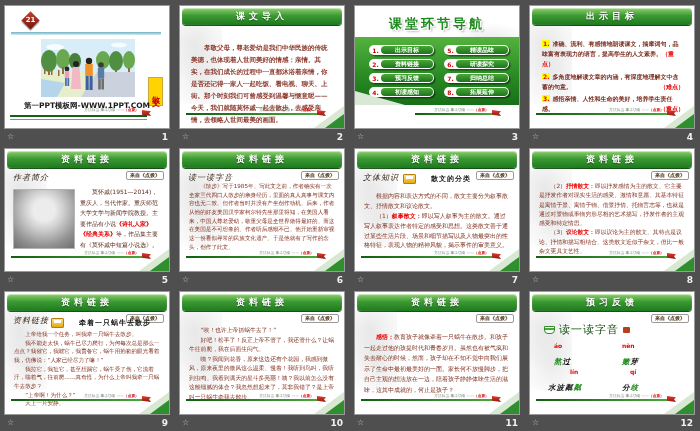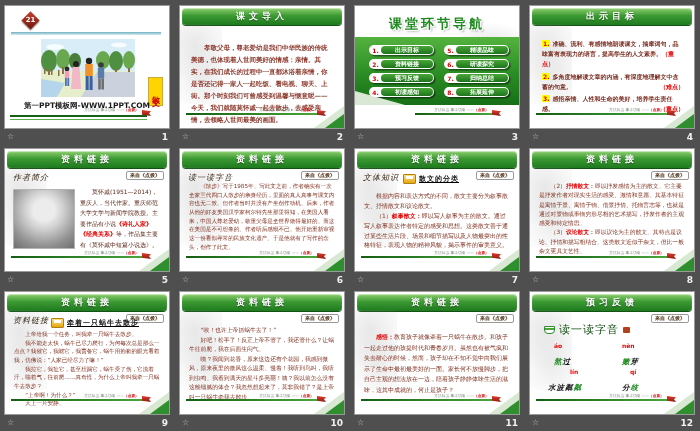--- a/index.html
+++ b/index.html
@@ -57,21 +57,21 @@
   .goal{margin-bottom:3px;}
   .goal .gnum{background:#ffff00;color:#e60000;font-weight:bold;padding:0 1px;}
   .tagr{float:right;}
 
   
   .photo{position:absolute;left:8px;top:40px;width:60px;height:58px;border:1px solid #b5b5b5;
          background:radial-gradient(circle at 50% 35%,#ececec 0 22%,#cfcfcf 40%,#8f8f8f 75%,#6f6f6f 100%);}
   .s5-text{position:absolute;left:75px;right:7px;top:38px;font-size:6px;line-height:1.75;color:#5c2a1c;text-indent:2em;}
 
   
-  .subrow{position:absolute;left:34px;display:flex;align-items:center;gap:3px;text-decoration:underline;}
+  .subrow{position:absolute;left:34px;display:flex;align-items:center;gap:15px;}
   .book{width:11px;height:8px;background:linear-gradient(180deg,#ffe27a,#e8a713);border:1px solid #b37f10;border-radius:1px;position:relative;}
   .book::after{content:"";position:absolute;left:2px;top:1px;right:2px;height:3px;background:#fff;}
   .subttl{font-size:7px;font-weight:bold;color:#141414;letter-spacing:1px;}
 
   
   .cup{width:9px;height:6px;background:#fff;border:1px solid #2e8b2e;border-radius:0 0 4px 4px;position:relative;}
   .cup::after{content:"";position:absolute;left:0;right:0;top:1px;height:2px;background:#49a637;}
   .audio{width:7px;height:6px;background:linear-gradient(135deg,#d4502e,#8f2412;);background:#b3401f;border-radius:1px;}
   .s12-head{position:absolute;left:14px;top:30px;display:flex;align-items:center;gap:4px;}
   .s12-headtxt{font-size:11px;font-weight:normal;color:#114f11;letter-spacing:1px;}

